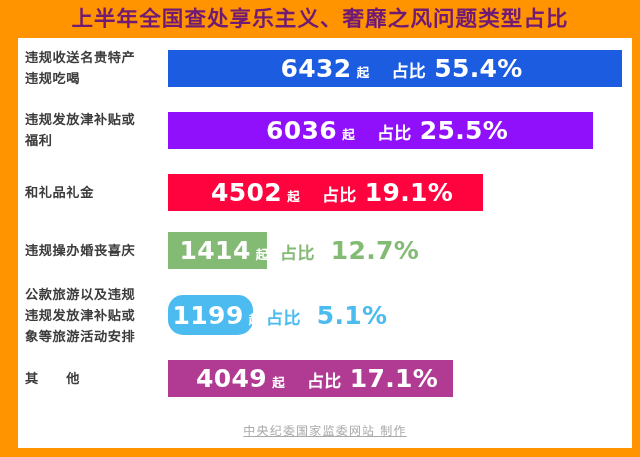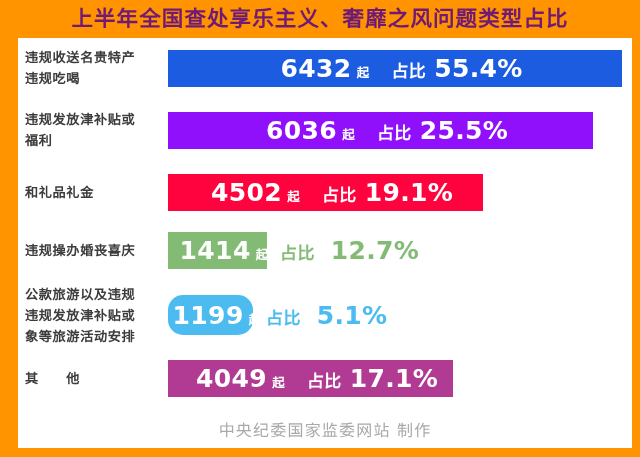--- a/index.html
+++ b/index.html
@@ -133,22 +133,23 @@
     left: 0;
     top: 372px;
     width: 614px;
     height: 38px;
     display: flex;
     align-items: center;
     justify-content: center;
   }
   .footer-text {
     color: #a9a9a9;
-    font-size: 16px;
+    font-size: 12px;
     letter-spacing: 1.2px;
+    text-decoration: underline;
   }
 </style>
 </head>
 <body>
 
 <div id="page">
 
   <div class="title-band">
     <div class="title-text">上半年全国查处享乐主义、奢靡之风问题类型占比</div>
   </div>

